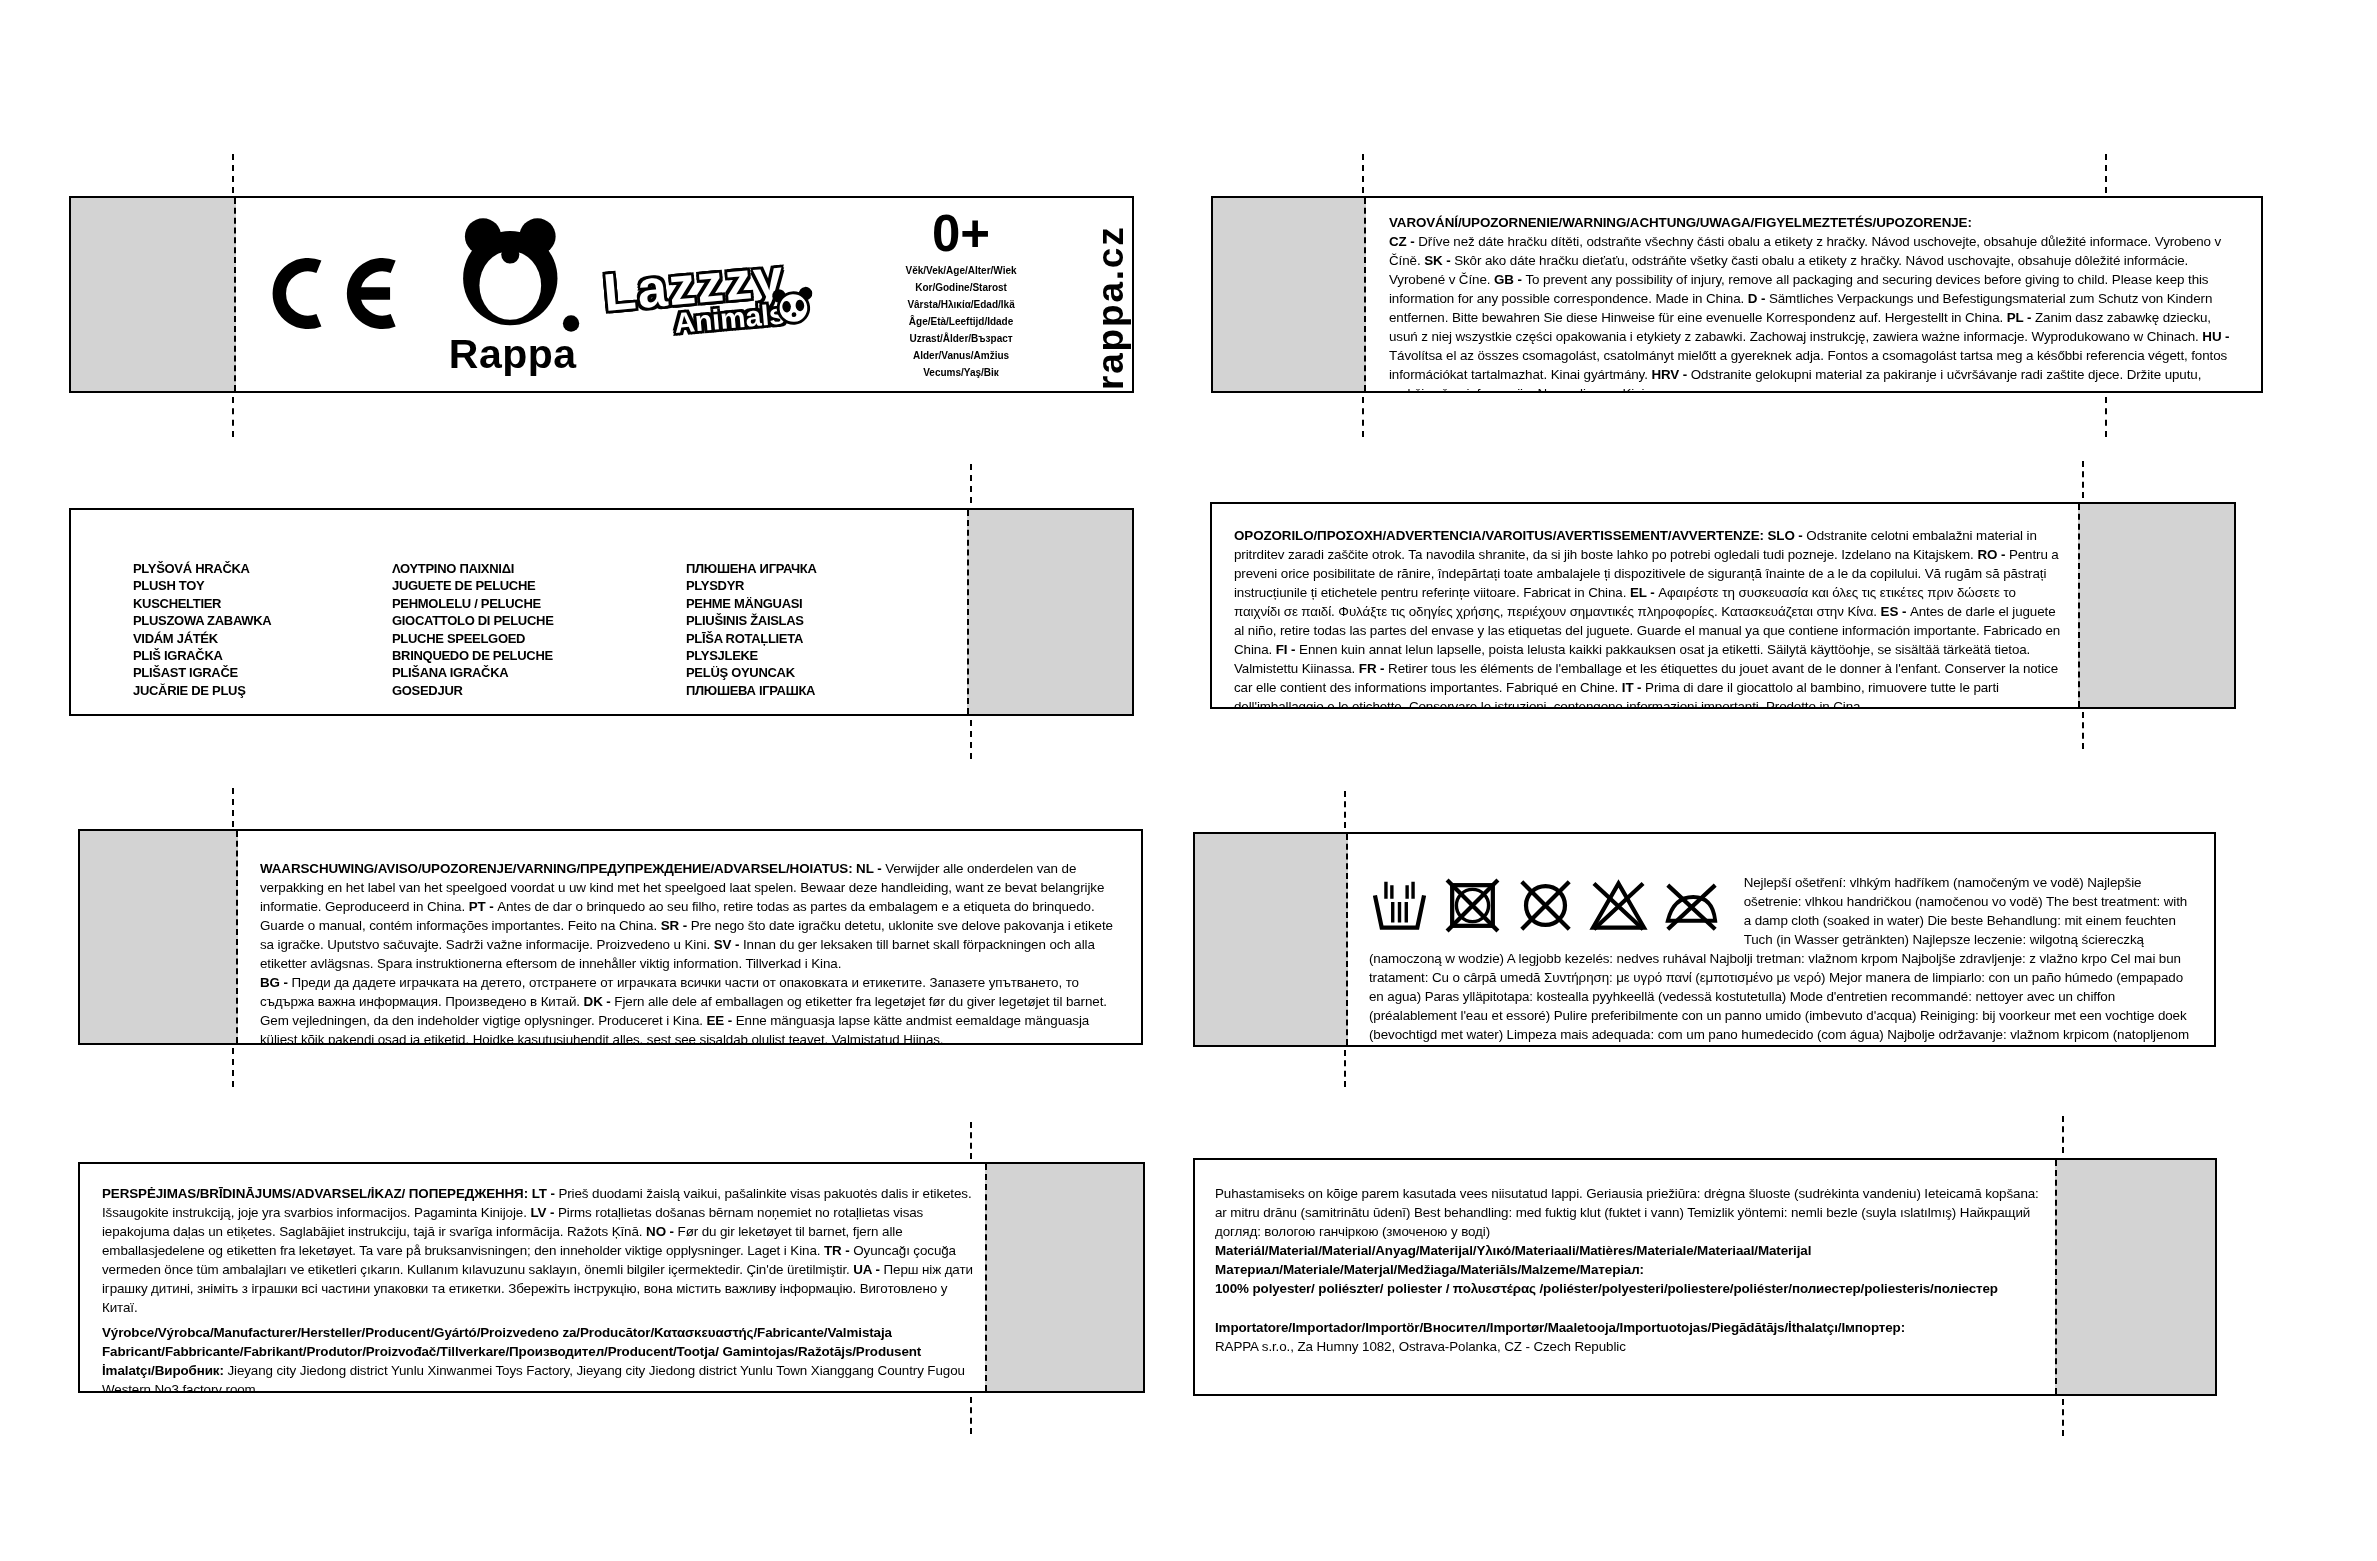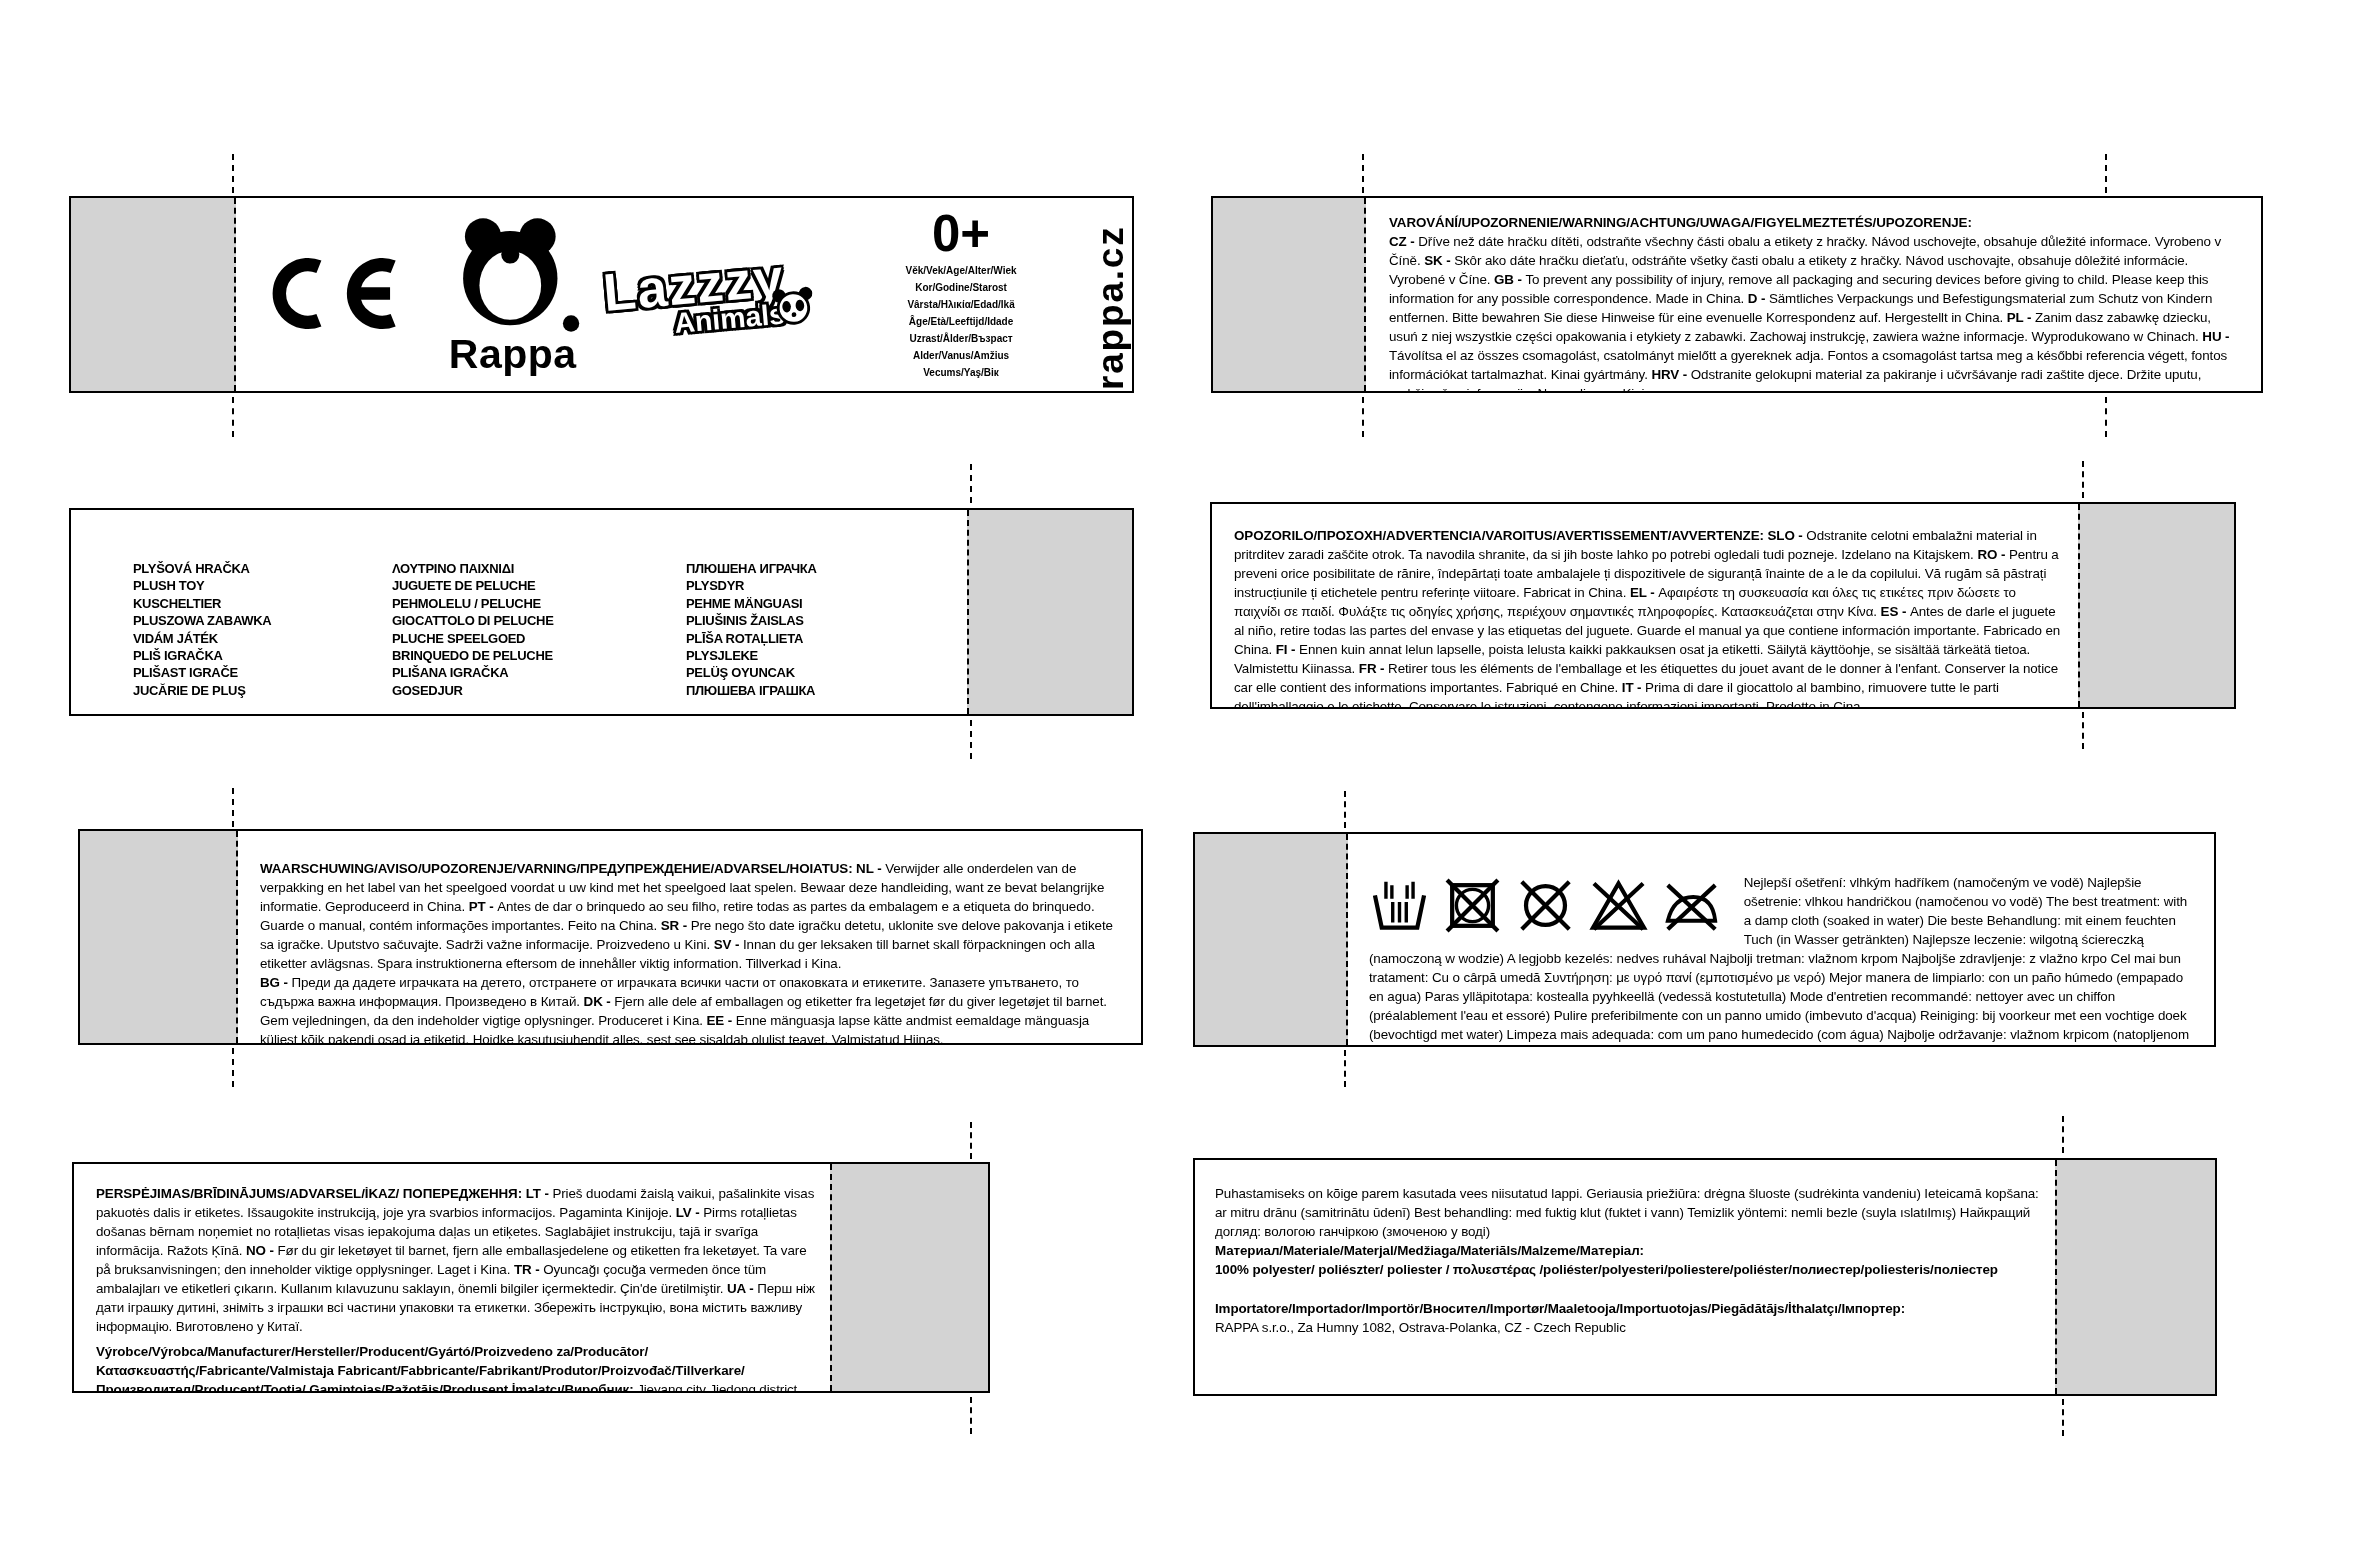--- a/index.html
+++ b/index.html
@@ -204,34 +204,35 @@
       </svg>
       <svg width="61" height="61" viewBox="0 0 72 72">
         <path d="M8 54 H64 Q61 26 38 26 Q15 26 8 54 Z" fill="none" stroke="#000" stroke-width="4.5"></path>
         <path d="M8 12 L64 64 M64 12 L8 64" stroke="#000" stroke-width="5"></path>
       </svg>
     </span>
     <p class="para">Nejlepší ošetření: vlhkým hadříkem (namočeným ve vodě) Najlepšie ošetrenie: vlhkou handričkou (namočenou vo vodě)  The best treatment: with a damp cloth (soaked in water)  Die beste Behandlung: mit einem feuchten Tuch (in Wasser getränkten)  Najlepsze leczenie: wilgotną ściereczką (namoczoną w wodzie)  A legjobb kezelés: nedves ruhával Najbolji tretman: vlažnom krpom  Najboljše zdravljenje: z vlažno krpo Cel mai bun tratament: Cu o cârpă umedă Συντήρηση: με υγρό πανί (εμποτισμένο με νερό)  Mejor manera de limpiarlo: con un paño húmedo (empapado en agua)  Paras ylläpitotapa: kostealla pyyhkeellä (vedessä kostutetulla)  Mode d'entretien recommandé: nettoyer avec un chiffon (préalablement l'eau et essoré)  Pulire preferibilmente con un panno umido (imbevuto d'acqua)  Reiniging: bij voorkeur met een vochtige doek (bevochtigd met water)  Limpeza mais adequada: com um pano humedecido (com água)  Najbolje održavanje: vlažnom krpicom (natopljenom u vodi)  Leksaken rengörs lämpligast genom att använda en våt trasa (lätt doppad i vatten)  Най-добра поддръжка: с влажна кърпа (напоена с вода)  Behandles bedst med en fugtig klud (dyppet i vand)</p>
   </div>
 </section>
 
-<section class="block" style="left:72px;top:1162px;width:918px;height:231px">
+<section class="block" style="left:78px;top:1162px;width:1067px;height:231px">
   <div class="tab tab-r" style="width:156px"></div>
   <div class="content" style="padding:20px 167px 0 22px">
     <p class="para"><b>PERSPĖJIMAS/BRĪDINĀJUMS/ADVARSEL/İKAZ/ ПОПЕРЕДЖЕННЯ: LT - </b>Prieš duodami žaislą vaikui, pašalinkite visas pakuotės dalis ir etiketes. Išsaugokite instrukciją, joje yra svarbios informacijos. Pagaminta Kinijoje. <b>LV - </b>Pirms rotaļlietas došanas bērnam noņemiet no rotaļlietas visas iepakojuma daļas un etiķetes. Saglabājiet instrukciju, tajā ir svarīga informācija. Ražots Ķīnā. <b>NO - </b>Før du gir leketøyet til barnet, fjern alle emballasjedelene og etiketten fra leketøyet. Ta vare på bruksanvisningen; den inneholder viktige opplysninger. Laget i Kina. <b>TR - </b>Oyuncağı çocuğa vermeden önce tüm ambalajları ve etiketleri çıkarın. Kullanım kılavuzunu saklayın, önemli bilgiler içermektedir. Çin'de üretilmiştir. <b>UA - </b>Перш ніж дати іграшку дитині, зніміть з іграшки всі частини упаковки та етикетки. Збережіть інструкцію, вона містить важливу інформацію. Виготовлено у Китаї.</p>
     <div class="gap-sm"></div>
     <p class="para"><b>Výrobce/Výrobca/Manufacturer/Hersteller/Producent/Gyártó/Proizvedeno za/Producător/Κατασκευαστής/Fabricante/Valmistaja Fabricant/Fabbricante/Fabrikant/Produtor/Proizvođač/Tillverkare/Производител/Producent/Tootja/ Gamintojas/Ražotājs/Produsent İmalatçı/Виробник: </b>Jieyang city Jiedong district Yunlu Xinwanmei Toys Factory, Jieyang city Jiedong district Yunlu Town Xianggang Country Fugou Western No3 factory room</p>
   </div>
 </section>
 
 <section class="block" style="left:1193px;top:1158px;width:1024px;height:238px">
   <div class="tab tab-r" style="width:158px"></div>
   <div class="content" style="padding:24px 171px 0 20px">
     <p class="para">Puhastamiseks on kõige parem kasutada vees niisutatud lappi. Geriausia priežiūra: drėgna šluoste (sudrėkinta vandeniu) Ieteicamā kopšana: ar mitru drānu (samitrinātu ūdenī)  Best behandling: med fuktig klut (fuktet i vann)  Temizlik yöntemi: nemli bezle (suyla ıslatılmış) Найкращий догляд: вологою ганчіркою (змоченою у воді)</p>
     <div class="para bold-line">
+        <div>Materiál/Material/Material/Anyag/Materijal/Υλικό/Materiaali/Matières/Materiale/Materiaal/Materijal</div>
         <div>Материал/Materiale/Materjal/Medžiaga/Materiāls/Malzeme/Матеріал:</div>
       </div>
     <div class="para bold-line">100% polyester/ poliészter/ poliester / πολυεστέρας /poliéster/polyesteri/poliestere/poliéster/полиестер/poliesteris/поліестер</div>
     <div class="gap-md"></div>
     <div class="para bold-line">
         <div>Importatore/Importador/Importör/Вносител/Importør/Maaletooja/Importuotojas/Piegādātājs/İthalatçı/Імпортер:</div>
       </div>
     <div class="para">RAPPA s.r.o., Za Humny 1082, Ostrava-Polanka, CZ - Czech Republic</div>
   </div>
 </section>

